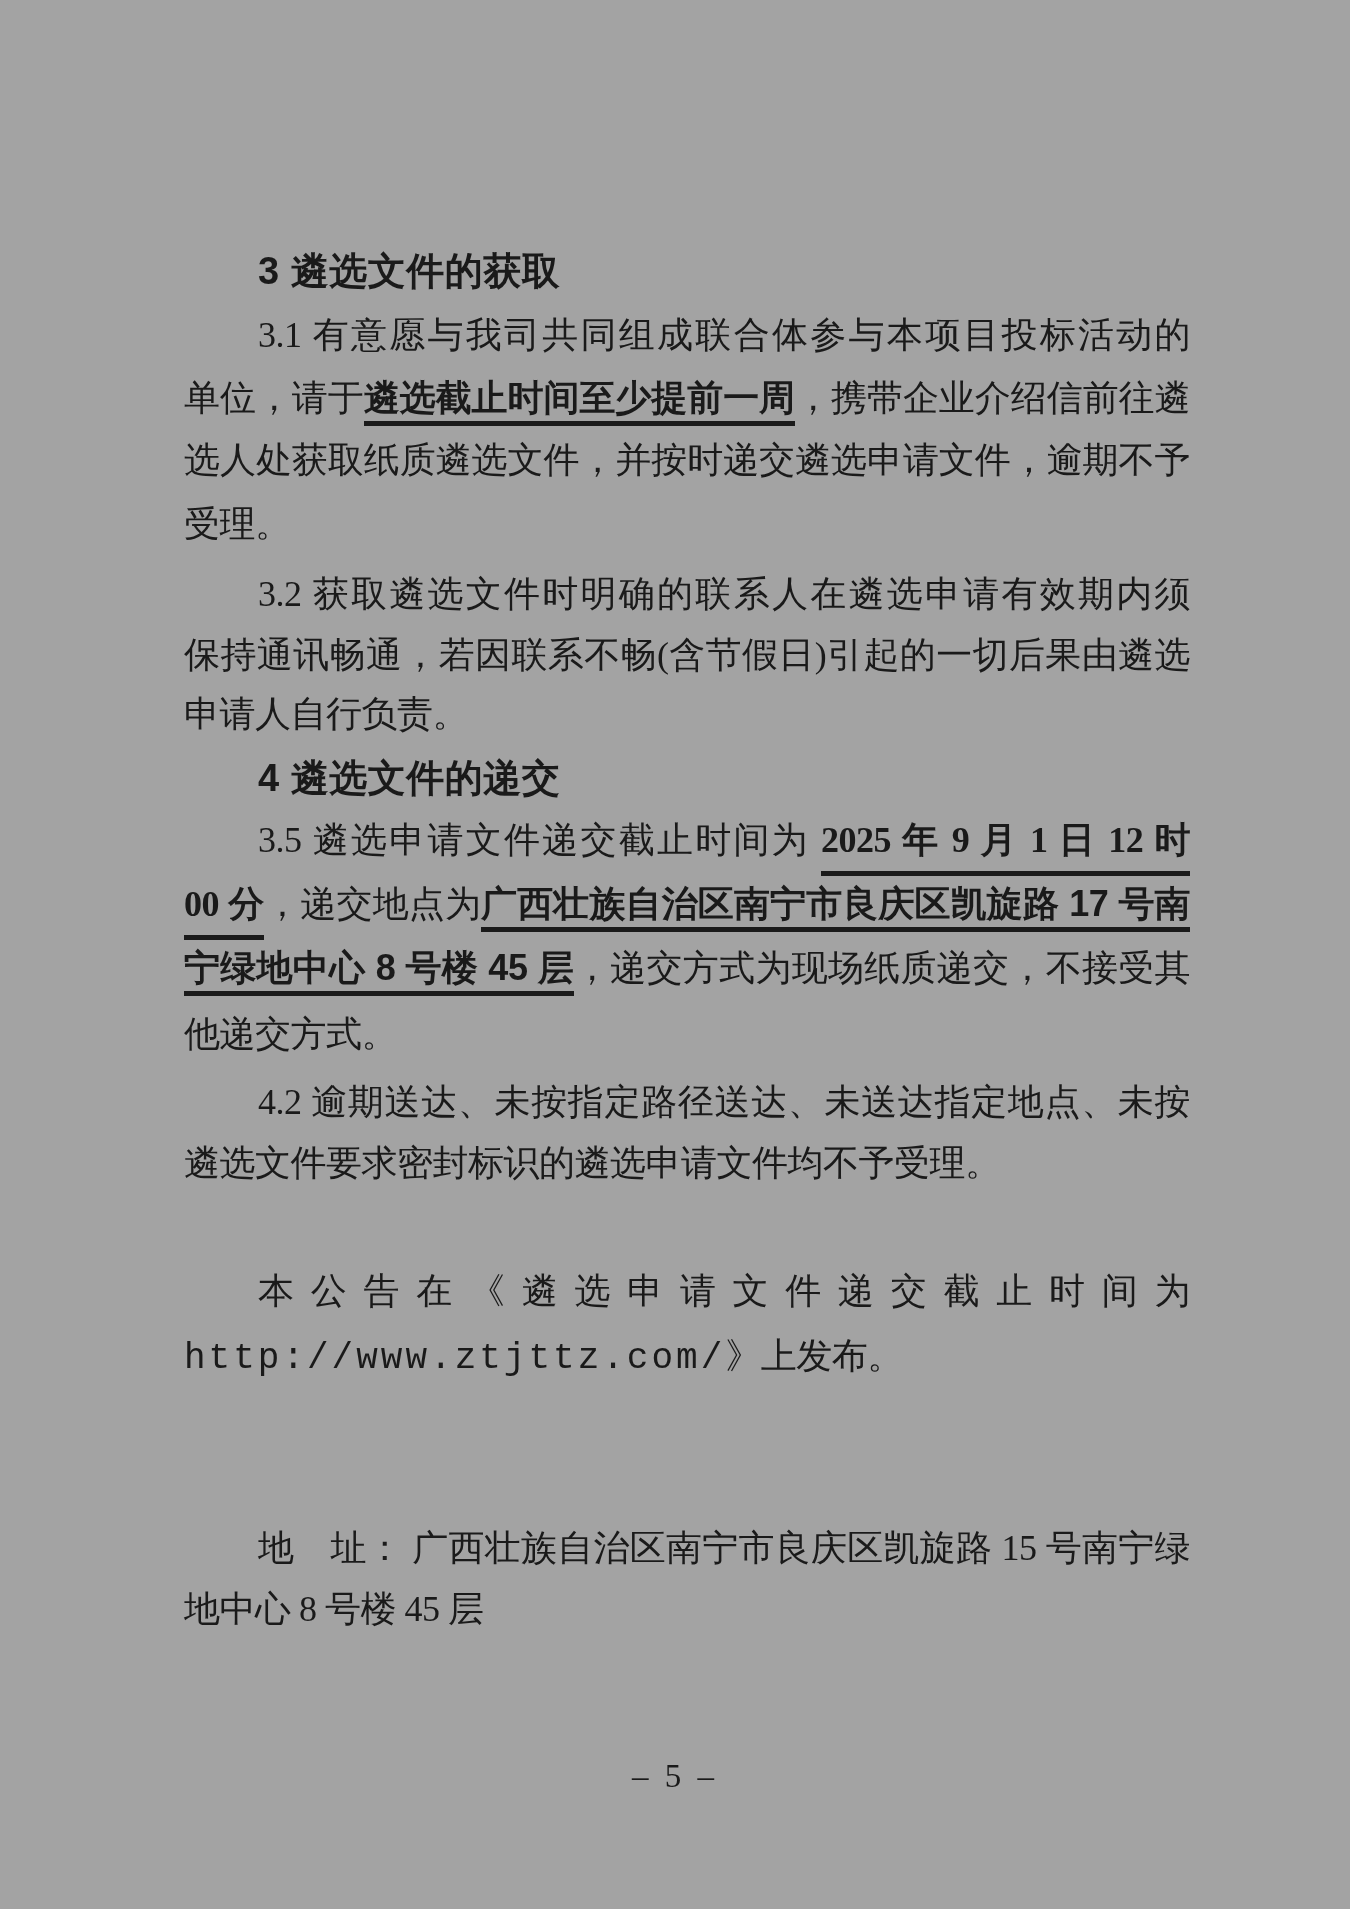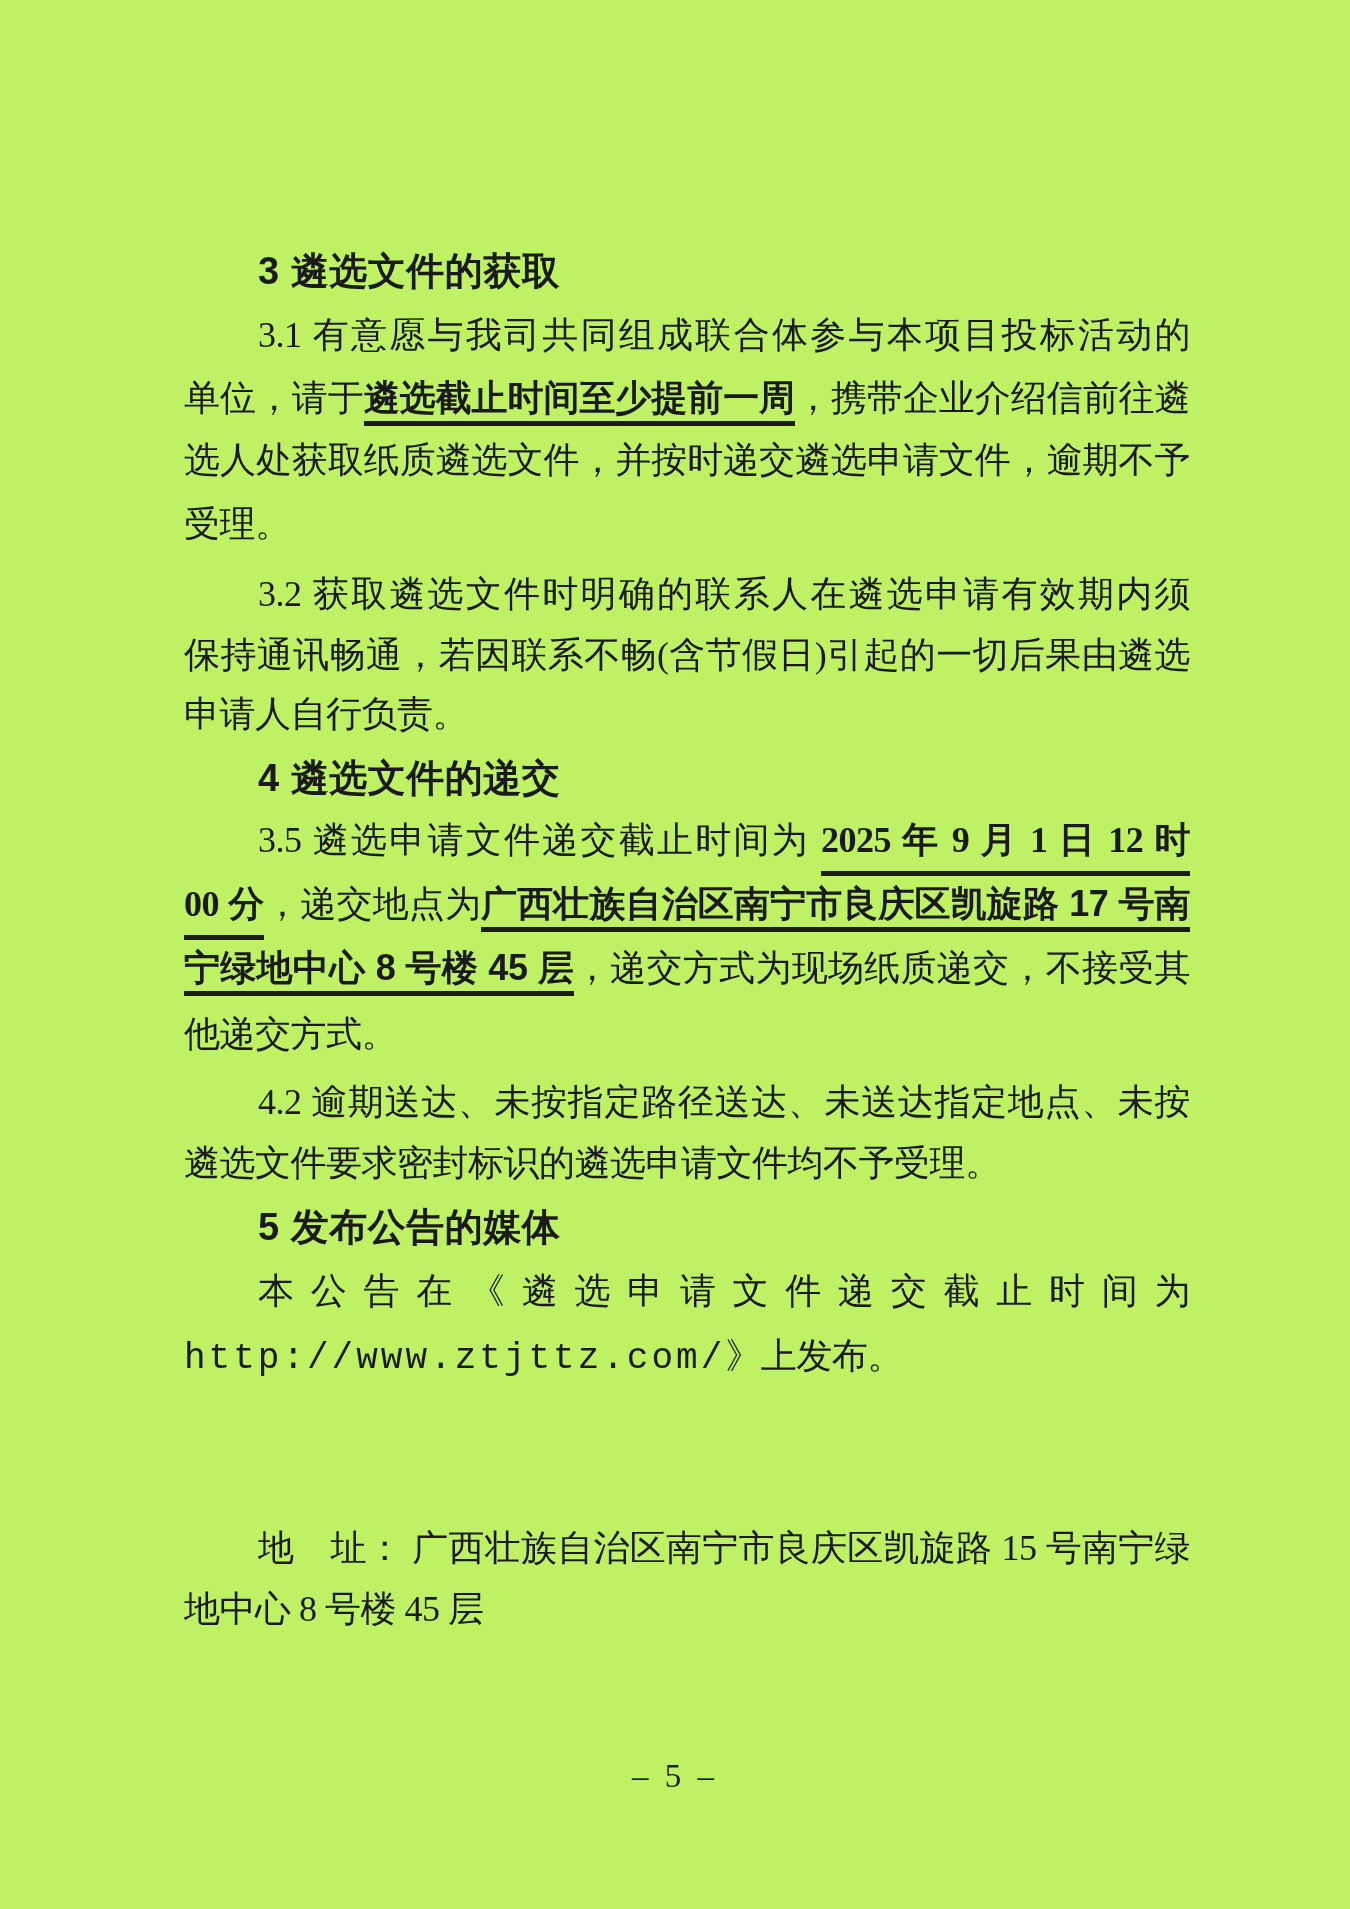--- a/index.html
+++ b/index.html
@@ -1,19 +1,19 @@
 <!DOCTYPE html>
 <html><head>
 <meta charset="utf-8">
 <style>
   html,body{margin:0;padding:0;background:#ffffff;}
   .page{
     position:relative;
     width:1350px;height:1909px;
-    background:#bef264;
+    background:#a3a3a3;
     color:#1a1a1a;
     font-family:"Liberation Serif","DejaVu Serif",serif;
     overflow:hidden;
   }
   .ln{
     position:absolute;
     left:184px;
     width:1006px;
     font-size:36px;
     line-height:46px;
@@ -88,21 +88,20 @@
   <div class="ln jf" style="top:881px"><span class="bus">00 分</span><span>，递交地点为</span><span class="bu">广西壮族自治区南宁市良庆区凯旋路 17 号南</span></div>
 
   <div class="ln jf" style="top:945px"><span class="bu">宁绿地中心 8 号楼 45 层</span><span>，递交方式为现场纸质递交，不接受其</span></div>
 
   <div class="ln" style="top:1011px"><span>他递交方式。</span></div>
 
   <div class="ln ind jf" style="top:1079px"><span>4.2 逾期送达、未按指定路径送达、未送达指定地点、未按</span></div>
 
   <div class="ln" style="top:1140px"><span>遴选文件要求密封标识的遴选申请文件均不予受理。</span></div>
 
-  <div class="ln hd ind" style="top:1204px"><span>5 发布公告的媒体</span></div>
 
   <div class="ln ind jf" style="top:1268px"><span>本公告在《遴选申请文件递交截止时间为</span></div>
 
   <div class="ln" style="top:1333px"><span class="url">http://www.ztjttz.com/</span><span>》上发布。</span></div>
 
 
 
   <div class="ln ind jf" style="top:1525px"><span>地　址： 广西壮族自治区南宁市良庆区凯旋路 15 号南宁绿</span></div>
 
   <div class="ln" style="top:1586px"><span>地中心 8 号楼 45 层</span></div>

